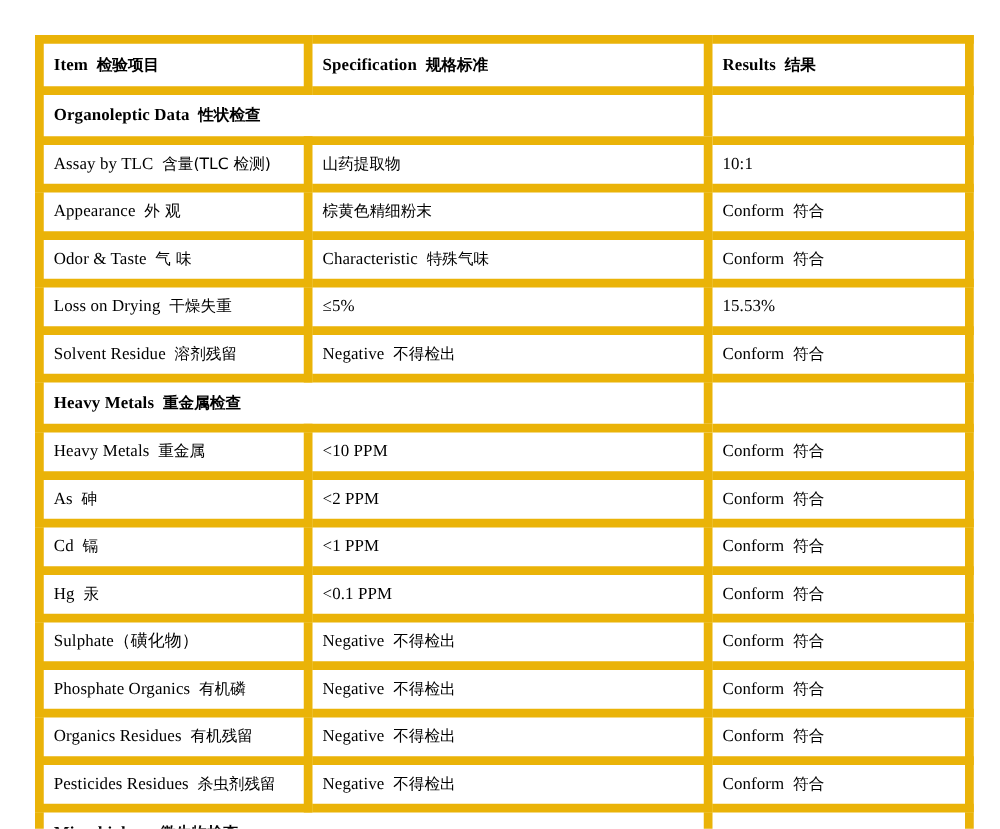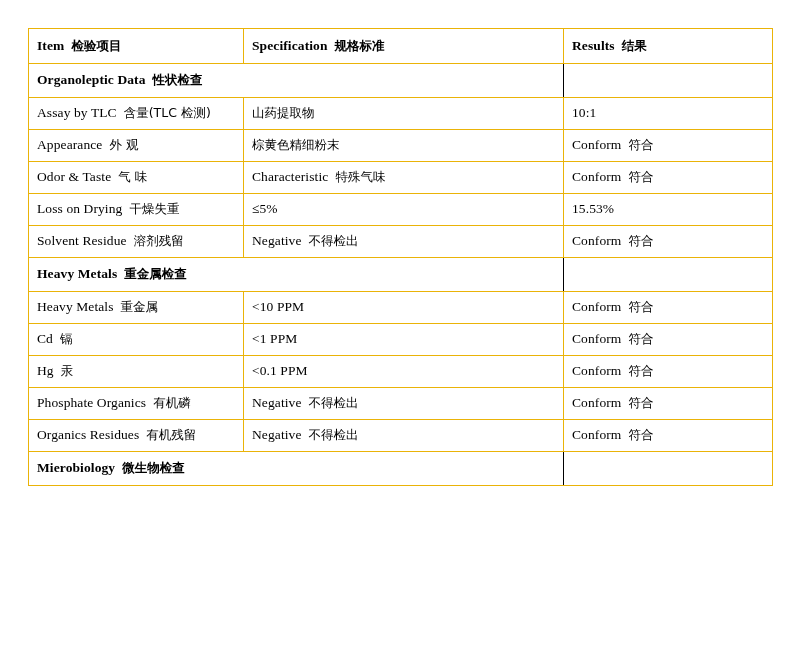--- a/index.html
+++ b/index.html
@@ -20,21 +20,21 @@
     top: 28px;
     width: 744px;
   }
   table.coa {
     border-collapse: collapse;
     width: 100%;
     table-layout: fixed;
     border: 1.5px solid #000;
   }
   table.coa td {
-    border: 1px solid #eab308;
+    border: 7px solid #eab308;
     padding: 5px 7px 5px 8px;
     font-size: 13.5px;
     line-height: 1.2;
     vertical-align: middle;
     height: 21px;
   }
   col.c-item { width: 215px; }
   col.c-spec { width: 320px; }
   col.c-res  { width: 209px; }
 
@@ -106,38 +106,53 @@
         <tr class="section-row">
           <td class="section-cell" colspan="2"><span class="lbl-en">Heavy Metals</span><span class="gap"></span><span class="cjk">重金属检查</span></td>
           <td></td>
         </tr>
         <tr class="data-row">
           <td><span class="lbl-en">Heavy Metals</span><span class="gap"></span><span class="cjk">重金属</span></td>
           <td><span class="lbl-en">&lt;10 PPM</span></td>
           <td><span class="lbl-en">Conform</span><span class="gap"></span><span class="cjk">符合</span></td>
         </tr>
         <tr class="data-row">
+          <td><span class="lbl-en">As</span><span class="gap"></span><span class="cjk">砷</span></td>
+          <td><span class="lbl-en">&lt;2 PPM</span></td>
+          <td><span class="lbl-en">Conform</span><span class="gap"></span><span class="cjk">符合</span></td>
+        </tr>
+        <tr class="data-row">
           <td><span class="lbl-en">Cd</span><span class="gap"></span><span class="cjk">镉</span></td>
           <td><span class="lbl-en">&lt;1 PPM</span></td>
           <td><span class="lbl-en">Conform</span><span class="gap"></span><span class="cjk">符合</span></td>
         </tr>
         <tr class="data-row">
           <td><span class="lbl-en">Hg</span><span class="gap"></span><span class="cjk">汞</span></td>
           <td><span class="lbl-en">&lt;0.1 PPM</span></td>
+          <td><span class="lbl-en">Conform</span><span class="gap"></span><span class="cjk">符合</span></td>
+        </tr>
+        <tr class="data-row">
+          <td><span class="lbl-en">Sulphate（磺化物）</span></td>
+          <td><span class="lbl-en">Negative</span><span class="gap"></span><span class="cjk">不得检出</span></td>
           <td><span class="lbl-en">Conform</span><span class="gap"></span><span class="cjk">符合</span></td>
         </tr>
         <tr class="data-row">
           <td><span class="lbl-en">Phosphate Organics</span><span class="gap"></span><span class="cjk">有机磷</span></td>
           <td><span class="lbl-en">Negative</span><span class="gap"></span><span class="cjk">不得检出</span></td>
           <td><span class="lbl-en">Conform</span><span class="gap"></span><span class="cjk">符合</span></td>
         </tr>
         <tr class="data-row">
           <td><span class="lbl-en">Organics Residues</span><span class="gap"></span><span class="cjk">有机残留</span></td>
           <td><span class="lbl-en">Negative</span><span class="gap"></span><span class="cjk">不得检出</span></td>
           <td><span class="lbl-en">Conform</span><span class="gap"></span><span class="cjk">符合</span></td>
         </tr>
+        <tr class="data-row">
+          <td><span class="lbl-en">Pesticides Residues</span><span class="gap"></span><span class="cjk">杀虫剂残留</span></td>
+          <td><span class="lbl-en">Negative</span><span class="gap"></span><span class="cjk">不得检出</span></td>
+          <td><span class="lbl-en">Conform</span><span class="gap"></span><span class="cjk">符合</span></td>
+        </tr>
         <tr class="section-row">
           <td class="section-cell" colspan="2"><span class="lbl-en">Mierobiology</span><span class="gap"></span><span class="cjk">微生物检查</span></td>
           <td></td>
         </tr>
       </tbody>
   </table>
 </div>
 
 </body></html>

